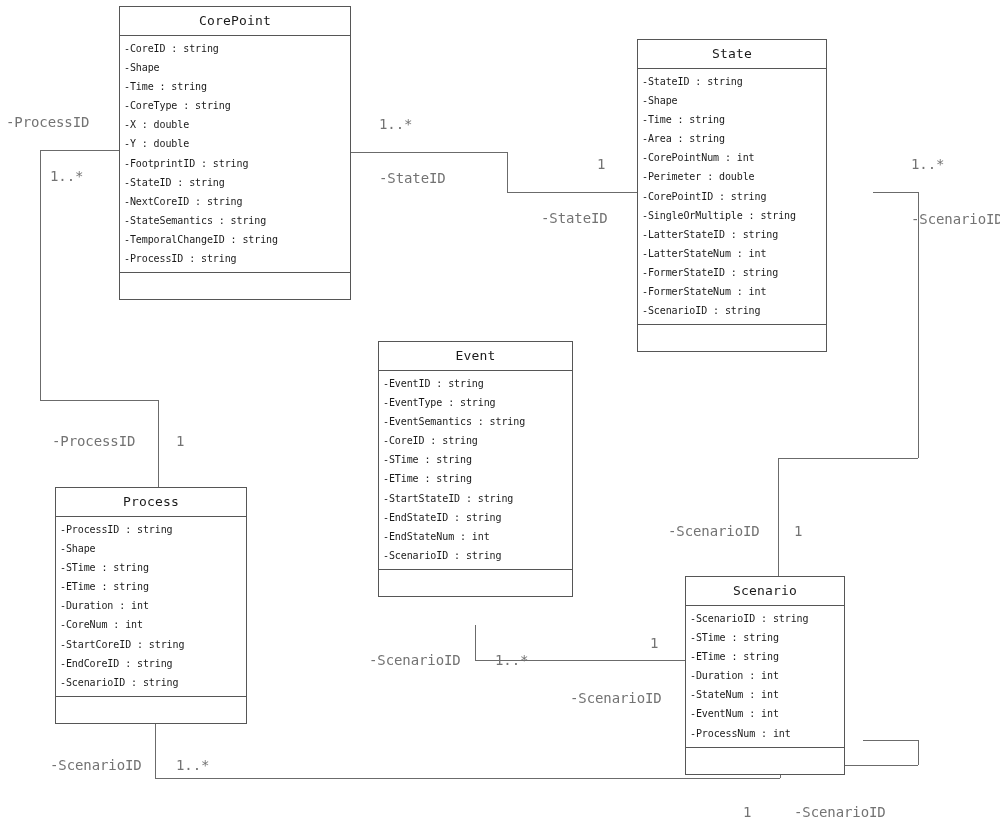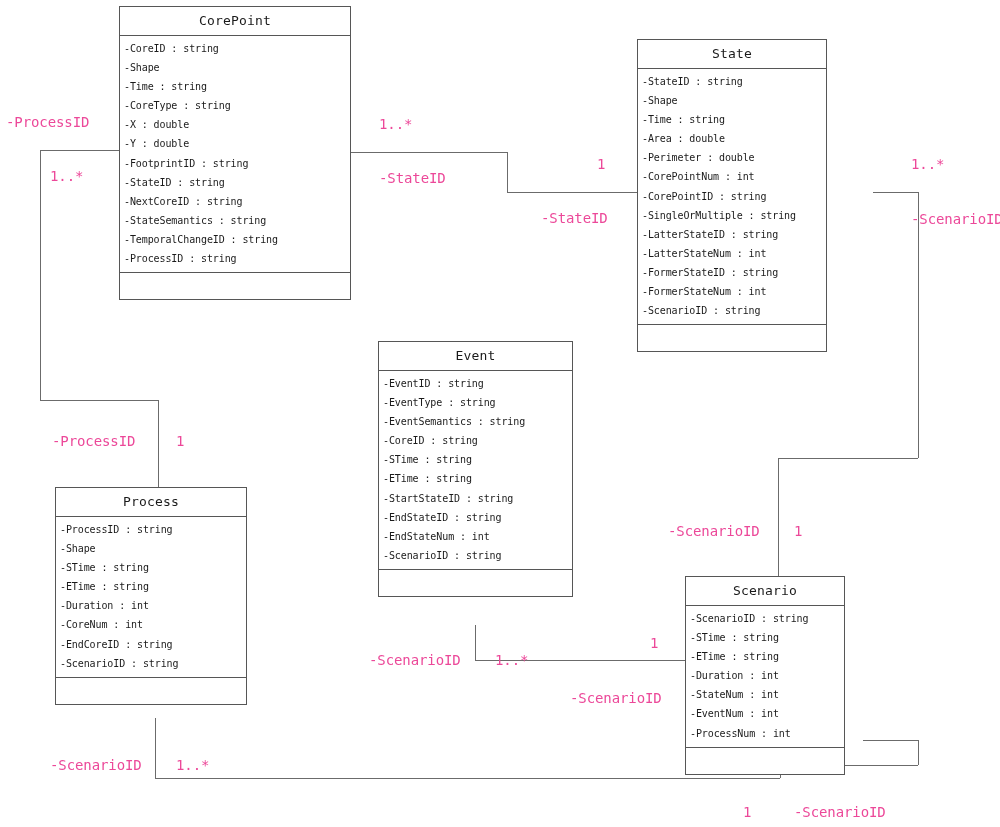--- a/index.html
+++ b/index.html
@@ -58,21 +58,21 @@
     position: absolute;
     width: 0;
     border-left: 1.5px solid #6b6b6b;
   }
   .edge-label {
     position: absolute;
     font-size: 14px;
     line-height: 16px;
     white-space: nowrap;
     letter-spacing: -0.1px;
-    color: #ec4899;
+    color: #737373;
   }
 </style>
 </head>
 <body>
 
 <div id="canvas">
 
   <div class="seg-h" style="left:40px; top:150px; width:80px;"></div>
   <div class="seg-v" style="left:40px; top:150px; height:250px;"></div>
   <div class="seg-h" style="left:40px; top:400px; width:118px;"></div>
@@ -140,23 +140,23 @@
     </div>
     <div class="uml-ops"></div>
   </div>
 
   <div class="uml-class" style="left:637px; top:39px; width:190px;">
     <div class="uml-title">State</div>
     <div class="uml-attrs">
       <div class="uml-attr">-StateID : string</div>
       <div class="uml-attr">-Shape</div>
       <div class="uml-attr">-Time : string</div>
-      <div class="uml-attr">-Area : double</div>
+      <div class="uml-attr">-Area : string</div>
+      <div class="uml-attr">-CorePointNum : int</div>
       <div class="uml-attr">-Perimeter : double</div>
-      <div class="uml-attr">-CorePointNum : int</div>
       <div class="uml-attr">-CorePointID : string</div>
       <div class="uml-attr">-SingleOrMultiple : string</div>
       <div class="uml-attr">-LatterStateID : string</div>
       <div class="uml-attr">-LatterStateNum : int</div>
       <div class="uml-attr">-FormerStateID : string</div>
       <div class="uml-attr">-FormerStateNum : int</div>
       <div class="uml-attr">-ScenarioID : string</div>
     </div>
     <div class="uml-ops"></div>
   </div>
@@ -180,20 +180,21 @@
 
   <div class="uml-class" style="left:55px; top:487px; width:192px;">
     <div class="uml-title">Process</div>
     <div class="uml-attrs">
       <div class="uml-attr">-ProcessID : string</div>
       <div class="uml-attr">-Shape</div>
       <div class="uml-attr">-STime : string</div>
       <div class="uml-attr">-ETime : string</div>
       <div class="uml-attr">-Duration : int</div>
       <div class="uml-attr">-CoreNum : int</div>
+      <div class="uml-attr">-StartCoreID : string</div>
       <div class="uml-attr">-EndCoreID : string</div>
       <div class="uml-attr">-ScenarioID : string</div>
     </div>
     <div class="uml-ops"></div>
   </div>
 
   <div class="uml-class" style="left:685px; top:576px; width:160px;">
     <div class="uml-title">Scenario</div>
     <div class="uml-attrs">
       <div class="uml-attr">-ScenarioID : string</div>

